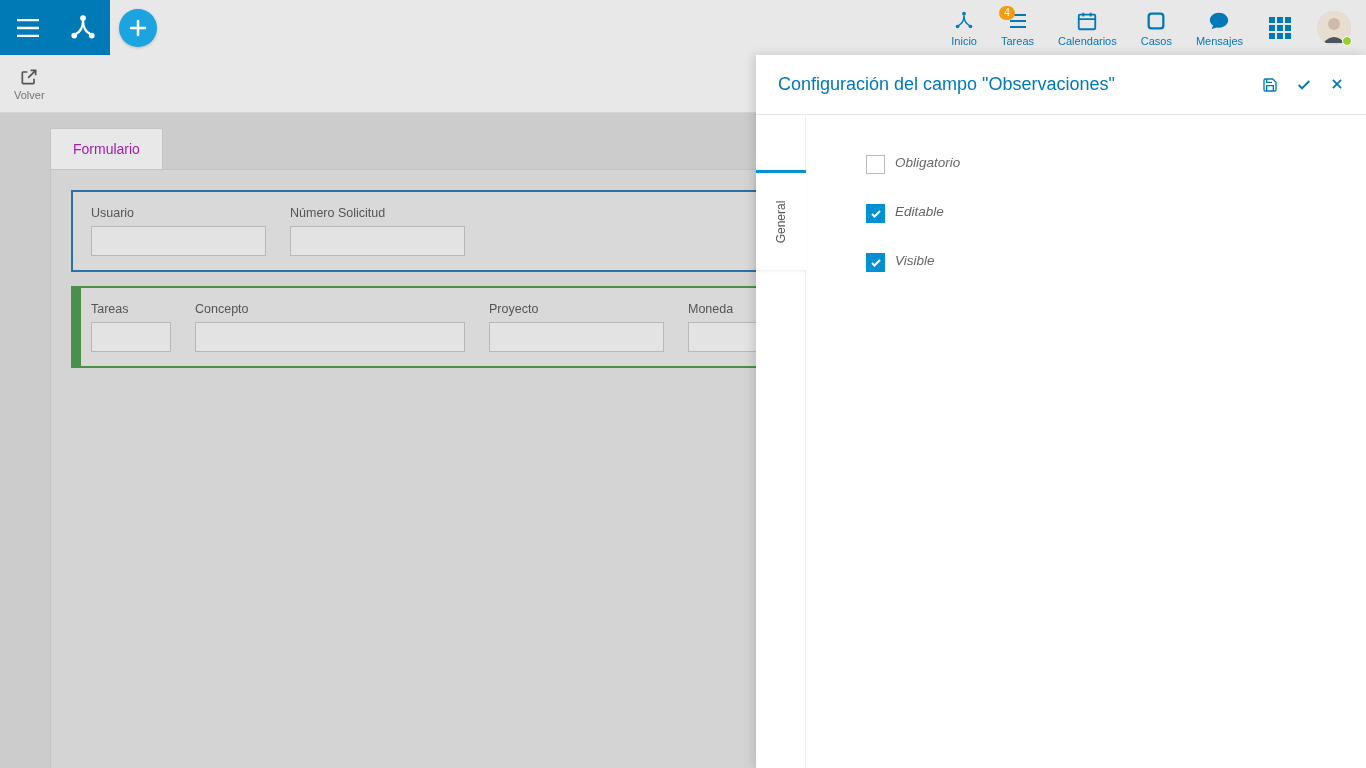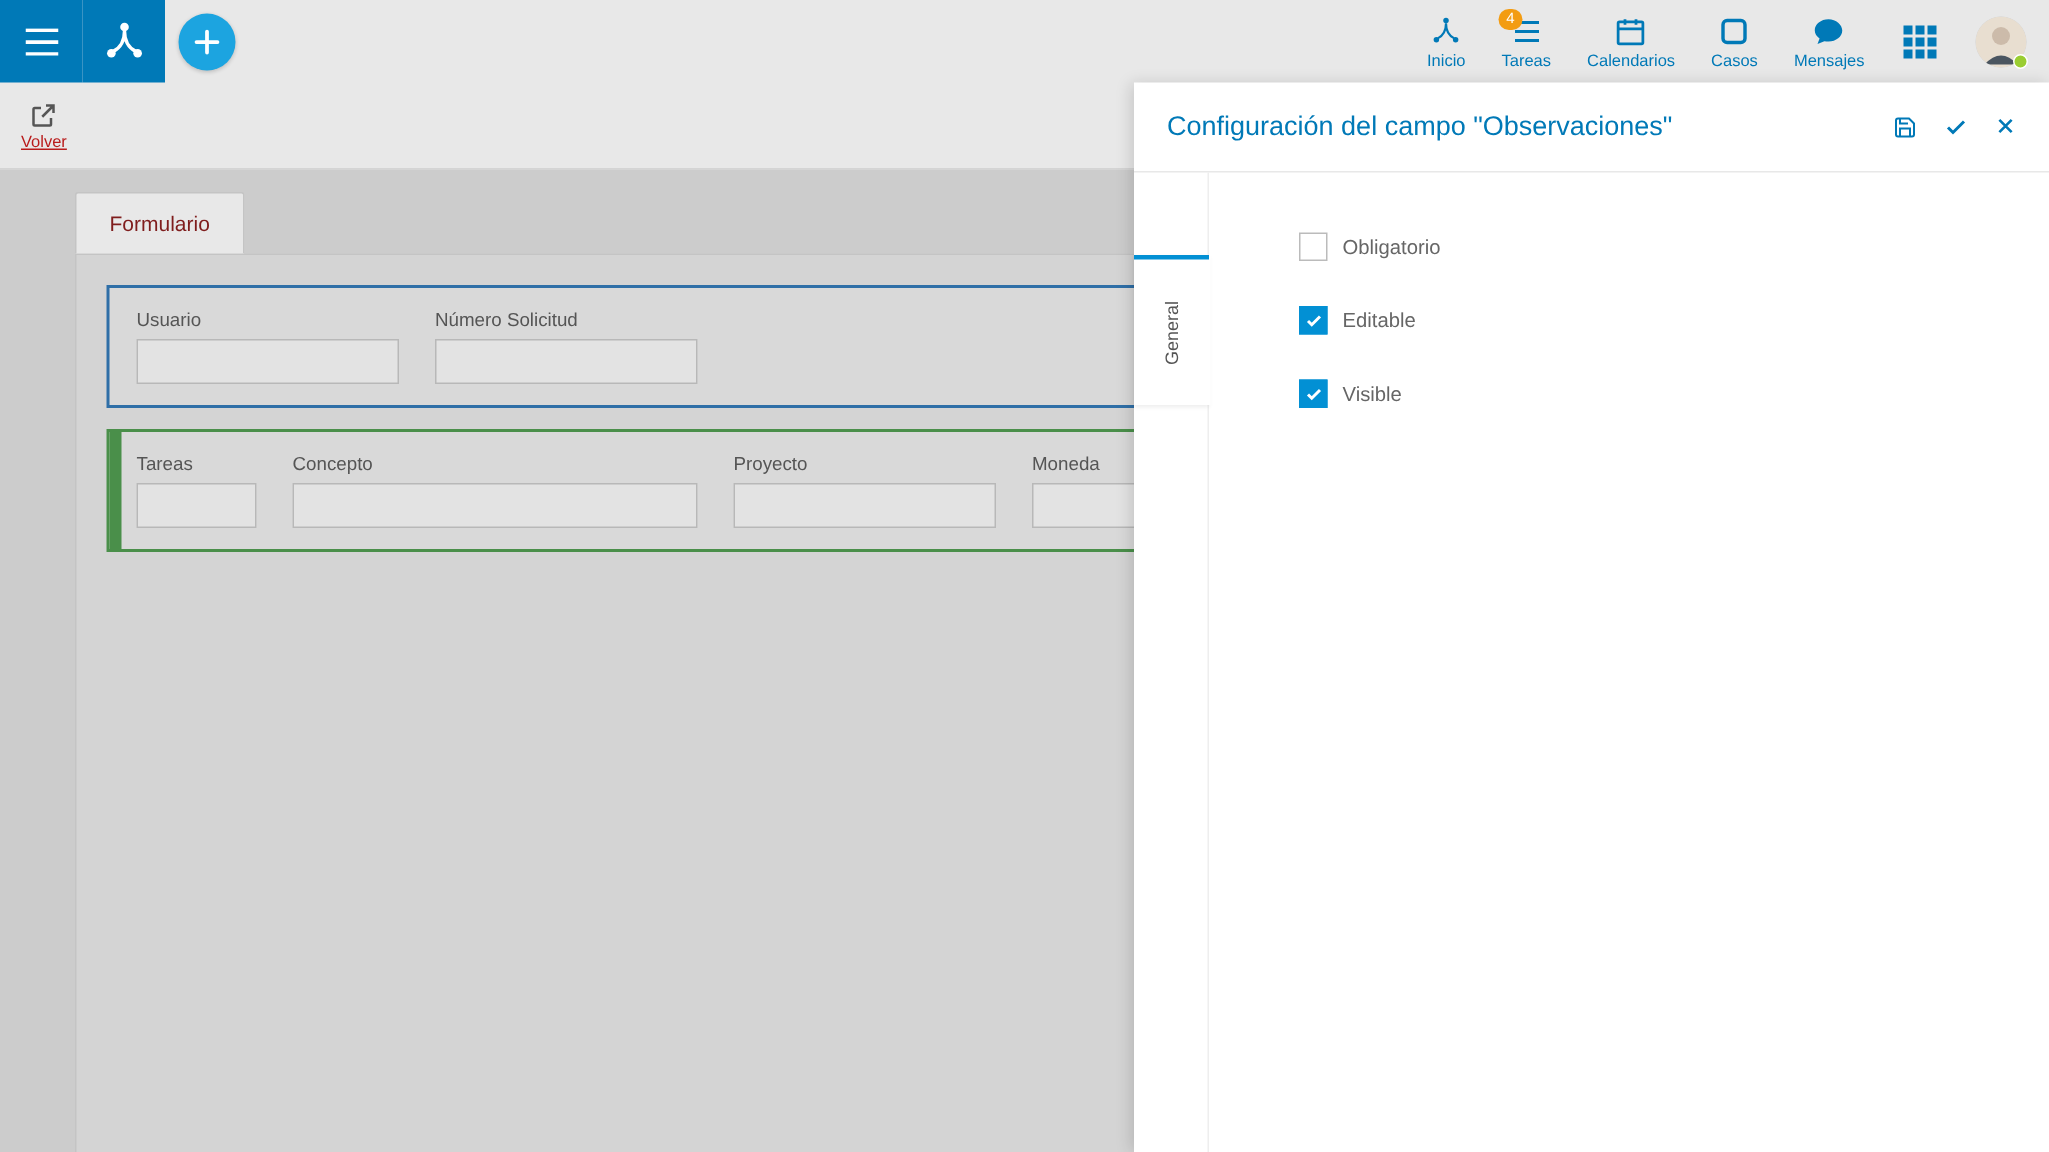--- a/index.html
+++ b/index.html
@@ -21,29 +21,29 @@
 
 .apps-icon { display: grid; grid-template-columns: repeat(3, 6px); grid-template-rows: repeat(3, 6px); gap: 2px; padding: 0 12px; cursor:pointer; }
 .apps-icon span { background: #0079b7; width: 6px; height: 6px; }
 
 .avatar { width: 34px; height: 34px; border-radius: 50%; background: #d0d0d0; margin-left: 10px; position: relative; cursor:pointer; overflow:visible; }
 .avatar-svg { width:34px; height:34px; border-radius:50%; display:block;}
 .avatar-status { position:absolute; bottom:-1px; right:-1px; width:10px; height:10px; border-radius:50%; background:#9acd32; border:1px solid #fff;}
 
 
 .subbar { height: 58px; background: #e8e8e8; border-bottom: 1px solid #d4d4d4; display: flex; align-items: center; padding-left: 14px; }
-.back-btn { display: flex; flex-direction: column; align-items: center; cursor: pointer; color: #b91c1c; text-decoration: underline; }
+.back-btn { display: flex; flex-direction: column; align-items: center; cursor: pointer; color: #737373; }
 .back-btn .back-label { font-size: 11px; margin-top: 2px; }
 
 
 .content { position: relative; height: calc(100% - 113px); background: #ccc; }
 .content-inner { padding: 15px 50px; height:100%; overflow:hidden; }
 
 .tab-row { display: flex; }
-.tab { background: #e8e8e8; border: 1px solid #c4c4c4; border-bottom: none; padding: 12px 22px; font-size: 14px; color: #7f1d1d; border-radius: 2px 2px 0 0; }
+.tab { background: #e8e8e8; border: 1px solid #c4c4c4; border-bottom: none; padding: 12px 22px; font-size: 14px; color: #a21caf; border-radius: 2px 2px 0 0; }
 .form-area { background: #d4d4d4; border: 1px solid #c4c4c4; min-height: 600px; padding: 20px; }
 
 .form-section { border: 2px solid #2f6fa7; background: #d9d9d9; padding: 14px 18px; margin-bottom: 14px; }
 .form-section.green { border: 2px solid #4a8f4a; position:relative; }
 .form-section.green::before { content:""; position:absolute; left:0; top:0; bottom:0; width:8px; background:#4a8f4a; }
 .row { display: flex; gap: 24px; margin-bottom: 12px; flex-wrap: wrap; }
 .field { display: flex; flex-direction: column; }
 .field-label { font-size: 12.5px; color: #555; margin-bottom: 6px; }
 .field-input { height: 30px; background: #e3e3e3; border: 1px solid #b8b8b8; }
 
@@ -55,21 +55,21 @@
 .panel-title { color: #0079b7; font-size: 18px; font-weight: 400; flex: 1; }
 .panel-actions { display: flex; gap: 18px; color: #0079b7; }
 .panel-actions .act { cursor: pointer; }
 
 .panel-body { flex:1; display:flex; }
 .side-tab { width: 50px; border-right: 1px solid #eee; position:relative; }
 .side-tab-item { position:absolute; top:55px; left:0; width:50px; height:100px; display:flex; align-items:center; justify-content:center; border-top:3px solid #0290d4; background:#fff; box-shadow: 1px 0 0 #fff, 0 1px 3px rgba(0,0,0,0.08); }
 .side-tab-label { transform: rotate(-90deg); font-size: 12px; color: #555; white-space:nowrap; }
 
 .panel-content { flex:1; padding: 40px 60px; }
-.chk-row { display: flex; align-items: center; margin-bottom: 30px; gap: 10px; }
+.chk-row { display: flex; align-items: flex-start; margin-bottom: 30px; gap: 10px; font-style: italic; }
 .chk { width: 19px; height: 19px; border: 1.5px solid #bbb; display:flex; align-items:center; justify-content:center; cursor:pointer; }
 .chk.checked { background: #0290d4; border-color:#0290d4; }
 .chk-label { font-size: 13.5px; color: #666; }
 
 svg { display:block; }
 </style>
 </head>
 <body>
 
 <div class="topbar">

